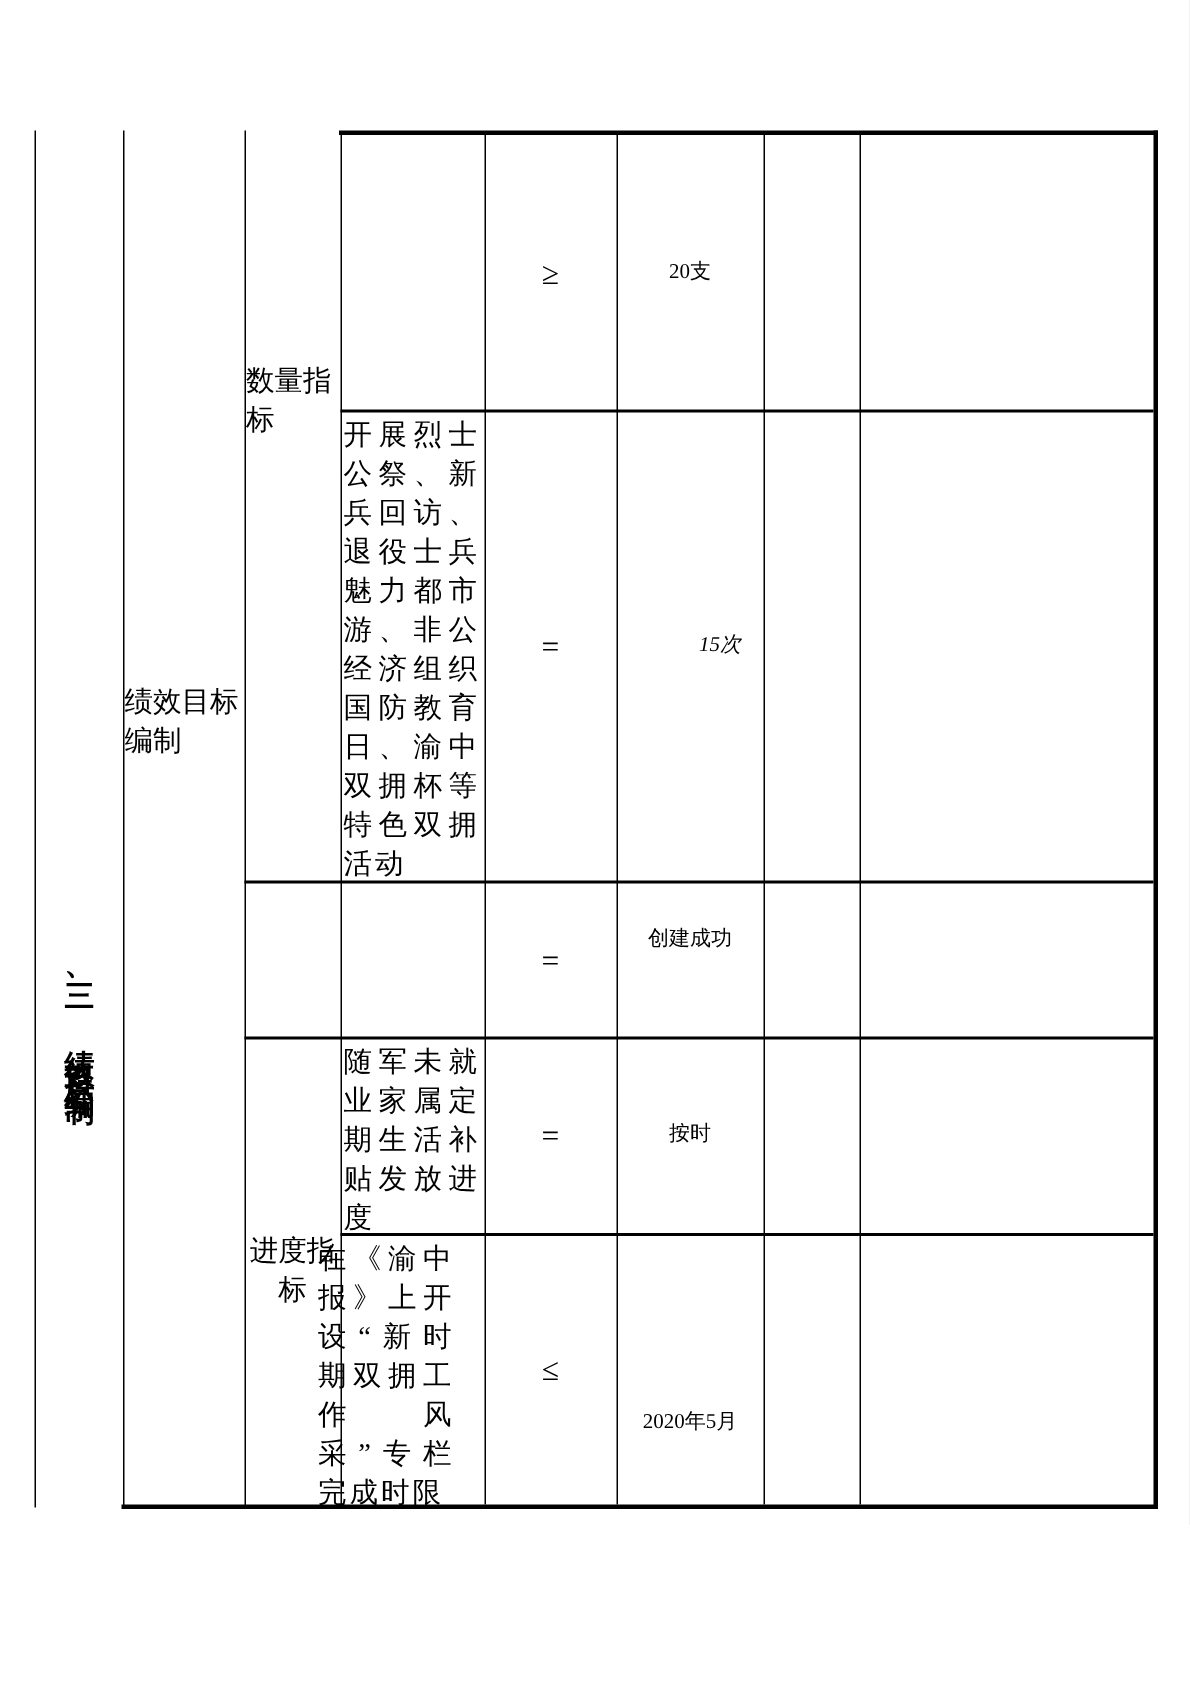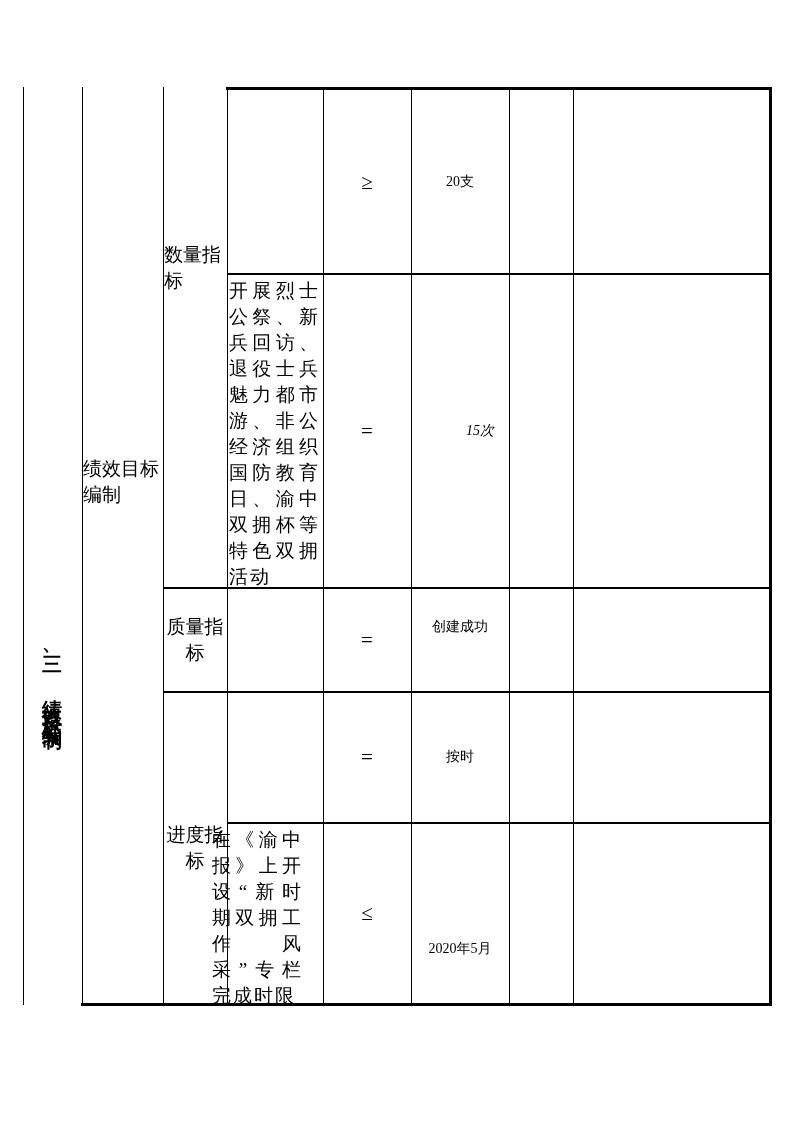--- a/index.html
+++ b/index.html
@@ -50,33 +50,33 @@
 
   <div class="vwrap">
     <div class="vtext">
       <span>三、</span><span class="sec-title">绩效目标编制</span>
     </div>
   </div>
 
   <div class="txt lbl" style="left:83px;top:456px;width:79px;">绩效目标编制</div>
 
   <div class="txt lbl" style="left:164px;top:242px;width:62px;">数量指标</div>
-  <div class="txt lbl cbox" style="left:164px;top:588px;width:62px;height:103px;">质量指标</div>
   <div class="txt lbl cbox" style="left:164px;top:692px;width:62px;height:311px;">进度指标</div>
 
   <div class="txt cbox rel" style="left:324px;top:90px;width:86px;height:183px;">≥</div>
   <div class="txt cbox val" style="left:412px;top:90px;width:96px;height:183px;">20支</div>
 
   <div class="txt desc" style="left:229px;top:278px;width:91px;">开展烈士公祭、新兵回访、退役士兵魅力都市游、非公经济组织国防教育日、渝中双拥杯等特色双拥活动</div>
   <div class="txt cbox rel" style="left:324px;top:274px;width:86px;height:313px;">=</div>
   <div class="txt cbox val" style="left:432px;top:274px;width:96px;height:313px;font-style:italic;">15次</div>
 
   <div class="txt cbox rel" style="left:324px;top:588px;width:86px;height:103px;">=</div>
   <div class="txt cbox val" style="left:412px;top:588px;width:96px;height:77px;">创建成功</div>
 
+  <div class="txt desc" style="left:229px;top:696px;width:91px;">随军未就业家属定期生活补贴发放进度</div>
   <div class="txt cbox rel" style="left:324px;top:692px;width:86px;height:130px;">=</div>
   <div class="txt cbox val" style="left:412px;top:692px;width:96px;height:130px;">按时</div>
 
   <div class="txt desc" style="left:212px;top:827px;width:91px;">在《渝中报》上开设“新时期双拥工作风采”专栏完成时限</div>
   <div class="txt cbox rel" style="left:324px;top:823px;width:86px;height:180px;">≤</div>
   <div class="txt cbox val" style="left:412px;top:823px;width:96px;height:180px;margin-top:36px;">2020年5月</div>
 
 </div>
 
 </body></html>

